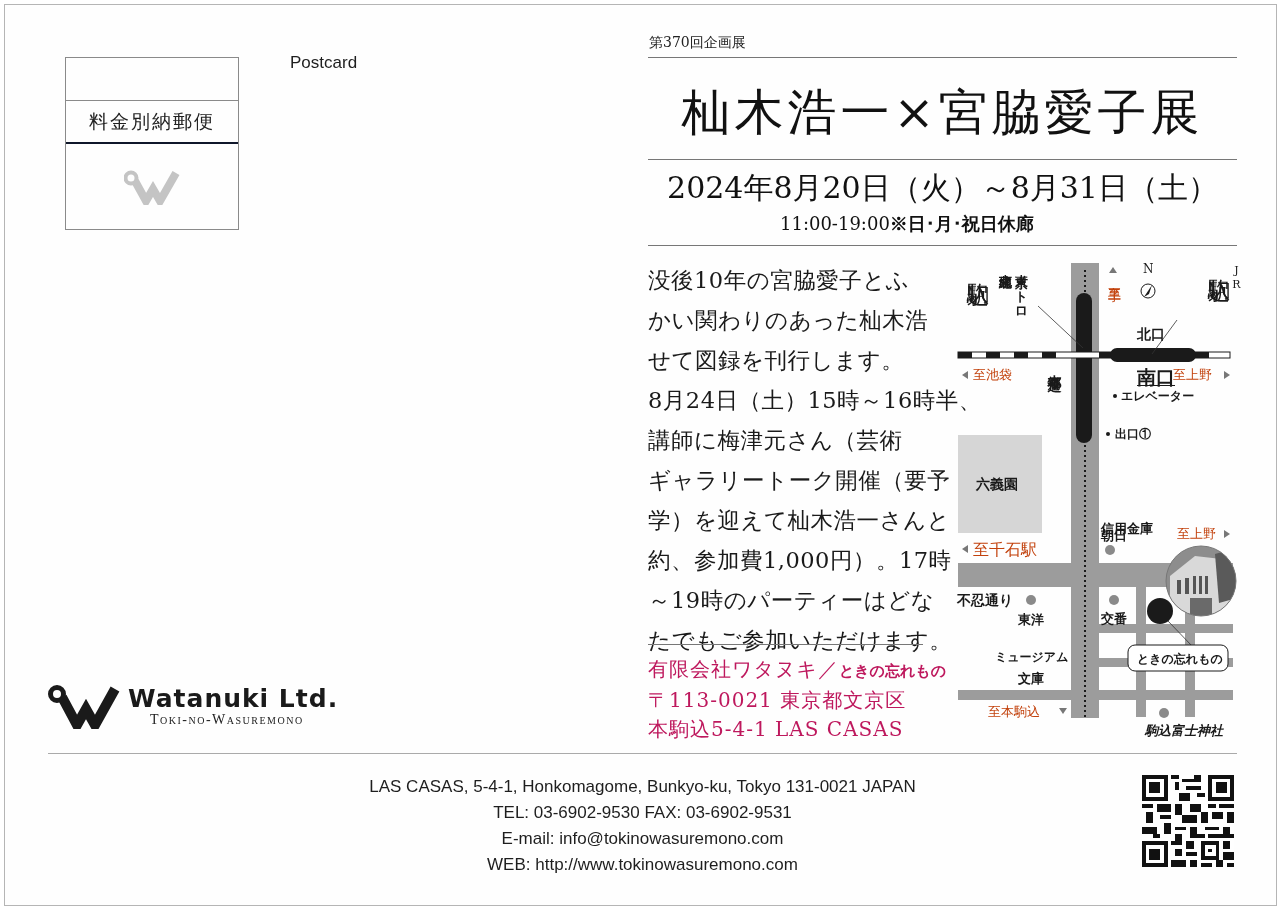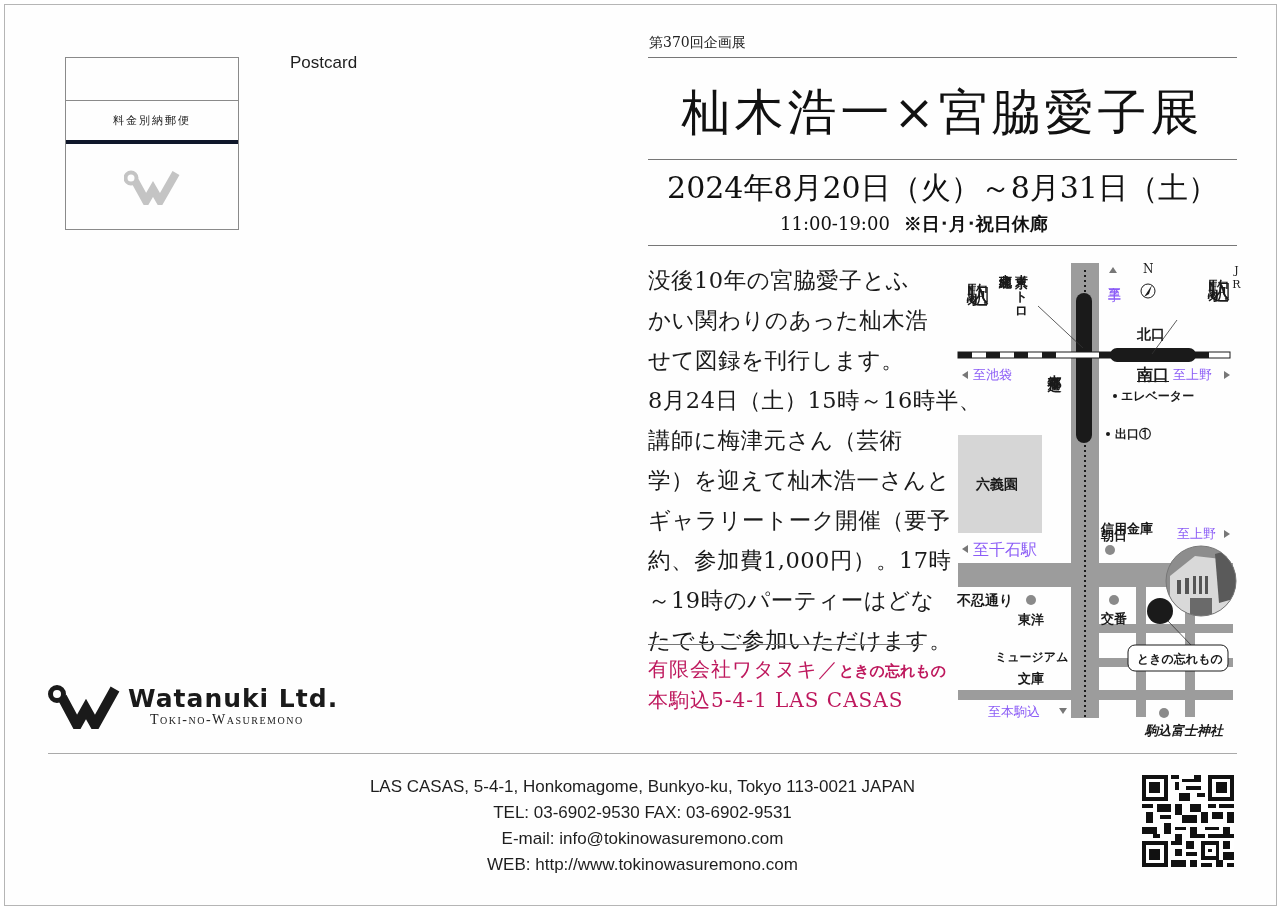--- a/index.html
+++ b/index.html
@@ -4,32 +4,32 @@
   <style>
     * { box-sizing: border-box; margin: 0; padding: 0; }
     html, body { width: 1280px; height: 909px; background: #ffffff; overflow: hidden; }
     body { position: relative; font-family: "DejaVu Serif", "Liberation Serif", serif; color: #1a1a1a; }
 
     .frame { position: absolute; left: 4px; top: 4px; width: 1273px; height: 902px; border: 1.5px solid #b5b5b5; background: #fefefe; }
 
     
     .stamp { position: absolute; left: 65px; top: 57px; width: 174px; height: 173px; border: 1px solid #8a8a8a; }
     .stamp .row1 { height: 43px; border-bottom: 1px solid #8a8a8a; }
-    .stamp .row2 { height: 43px; border-bottom: 4px solid #0f172a; display: flex; align-items: center; justify-content: center; font-size: 11px; letter-spacing: 2px; color: #222; }
+    .stamp .row2 { height: 43px; border-bottom: 2px solid #0f172a; display: flex; align-items: center; justify-content: center; font-size: 19px; letter-spacing: 2px; color: #222; }
     .stamp .row3 { height: 85px; display: flex; align-items: center; justify-content: center; }
 
     .postcard-label { position: absolute; left: 290px; top: 53px; font-family: "Liberation Sans", sans-serif; font-size: 17px; color: #1e1e1e; }
 
     
     .edition { position: absolute; left: 649px; top: 34px; font-size: 14px; color: #222; }
     .rule { position: absolute; height: 1px; background: #777; }
     .title { position: absolute; left: 648px; top: 80px; width: 589px; text-align: center; font-size: 49px; letter-spacing: 4px; color: #111; }
     .dates { position: absolute; left: 648px; top: 168px; width: 589px; text-align: center; font-size: 30px; color: #111; letter-spacing: 0px; }
     .hours { position: absolute; left: 780px; top: 212px; font-size: 18px; color: #111; }
-    .hours b { font-weight: bold; margin-left: 14px; }
+    .hours b { font-weight: bold; }
 
     
     .body-text { position: absolute; left: 648px; top: 260px; width: 280px; font-size: 22.5px; line-height: 40px; color: #1a1a1a; letter-spacing: 0.5px; }
     .body-text p { white-space: nowrap; }
 
     .contact-jp { position: absolute; left: 648px; top: 655px; font-size: 20px; line-height: 29px; color: #be185d; letter-spacing: 1px; }
     .contact-jp .shop-small { font-size: 15px; font-weight: bold; letter-spacing: 0; }
 
     
     .logo { position: absolute; left: 48px; top: 683px; display: flex; align-items: center; }
@@ -38,21 +38,21 @@
     .logo .sub { font-family: "Liberation Serif", serif; font-size: 14px; letter-spacing: 1.5px; color: #222; margin-left: 22px; font-variant: small-caps; }
 
     
     .footer { position: absolute; left: 300px; top: 774px; width: 685px; text-align: center; font-family: "Liberation Sans", sans-serif; font-size: 17px; line-height: 26px; color: #1e1e1e; }
 
     .qr { position: absolute; left: 1142px; top: 775px; width: 92px; height: 92px; }
 
     
     .map { position: absolute; left: 955px; top: 258px; width: 290px; height: 490px; }
     .map .t { position: absolute; color: #1a1a1a; white-space: nowrap; }
-    .map .g { color: #8b5cf6; }
+    .map .g { color: #c2410c; }
     .vert { writing-mode: vertical-rl; text-orientation: upright; letter-spacing: 1px; }
   </style>
 </head>
 <body>
 
 <div class="frame"></div>
 
 <div class="stamp">
   <div class="row1"></div>
   <div class="row2">料金別納郵便</div>
@@ -75,48 +75,49 @@
   <span>11:00-19:00</span><b>※日･月･祝日休廊</b>
 </div>
 <div class="rule" style="left:648px;top:245px;width:589px;"></div>
 
 <div class="body-text">
   <p>没後10年の宮脇愛子とふ</p>
   <p>かい関わりのあった杣木浩</p>
   <p>せて図録を刊行します。</p>
   <p>8月24日（土）15時～16時半、</p>
   <p>講師に梅津元さん（芸術</p>
+  <p>ギャラリートーク開催（要予</p>
   <p>学）を迎えて杣木浩一さんと</p>
-  <p>ギャラリートーク開催（要予</p>
   <p>約、参加費1,000円）。17時</p>
   <p>～19時のパーティーはどな</p>
   <p>たでもご参加いただけます。</p>
 </div>
 <div class="rule" style="left:648px;top:644px;width:275px;"></div>
 
 <div class="contact-jp">
   <div><span>有限会社ワタヌキ／</span><span class="shop-small">ときの忘れもの</span></div>
+  <div>〒113-0021 東京都文京区</div>
   <div>本駒込5-4-1 LAS CASAS</div>
 </div>
 
 <div class="logo">
   <svg width="72" height="46" viewBox="0 0 72 46">
     <circle cx="9" cy="11" r="6.5" fill="none" stroke="#1a1a1a" stroke-width="5"></circle>
     <path d="M14 14 L29 42 L38 26 L47 42 L67 6" fill="none" stroke="#1a1a1a" stroke-width="10" stroke-linejoin="miter"></path>
   </svg>
   <div class="wordmark">
     <div class="brand">Watanuki Ltd.</div>
     <div class="sub">Toki-no-Wasuremono</div>
   </div>
 </div>
 
 <div class="rule" style="left:48px;top:753px;width:1189px;background:#aaa;"></div>
 
 <div class="footer">
-  <div>LAS CASAS, 5-4-1, Honkomagome, Bunkyo-ku,  Tokyo 113-0021 JAPAN</div>
+  <div>LAS CASAS, 5-4-1, Honkomagome, Bunkyo-ku,  Tokyo 131-0021 JAPAN</div>
   <div>TEL: 03-6902-9530  FAX: 03-6902-9531</div>
   <div>E-mail: info@tokinowasuremono.com</div>
   <div>WEB: http://www.tokinowasuremono.com</div>
 </div>
 
 <svg class="qr" viewBox="0 0 25 25" shape-rendering="crispEdges">
   <rect width="25" height="25" fill="#fff"></rect>
   <g fill="#111">
     <rect x="0" y="0" width="7" height="7"></rect>
       <rect x="1" y="1" width="5" height="5" fill="#fff"></rect>
@@ -249,21 +250,21 @@
   </svg>
 
   <div class="t vert" style="left:8px;top:8px;font-size:22px;">駒込駅</div>
   <div class="t vert" style="left:57px;top:6px;font-size:13px;font-weight:bold;">東京メトロ</div>
   <div class="t vert" style="left:41px;top:6px;font-size:13px;font-weight:bold;">南北線</div>
   <div class="t vert" style="left:249px;top:4px;font-size:22px;">駒込駅</div>
   <div class="t vert" style="left:275px;top:6px;font-size:11px;">JR</div>
   <div class="t" style="left:188px;top:4px;font-size:12px;">N</div>
   <div class="t vert g" style="left:150px;top:20px;font-size:13px;">至王子</div>
   <div class="t" style="left:182px;top:68px;font-size:14px;font-weight:bold;">北口</div>
-  <div class="t" style="left:182px;top:107px;font-size:16px;font-weight:bold;text-decoration:underline;">南口</div>
+  <div class="t" style="left:182px;top:107px;font-size:19px;font-weight:bold;text-decoration:underline;">南口</div>
   <div class="t g" style="left:18px;top:108px;font-size:13px;">至池袋</div>
   <div class="t g" style="left:218px;top:108px;font-size:13px;">至上野</div>
   <div class="t vert" style="left:91px;top:106px;font-size:14px;font-weight:bold;">本郷通り</div>
   <div class="t" style="left:166px;top:130px;font-size:12px;font-weight:bold;">エレベーター</div>
   <div class="t" style="left:160px;top:168px;font-size:12px;font-weight:bold;">出口①</div>
   <div class="t" style="left:21px;top:218px;font-size:14px;font-weight:bold;">六義園</div>
   <div class="t" style="left:146px;top:242px;font-size:13px;font-weight:bold;margin-top:27px;">朝日</div>
   <div class="t" style="left:146px;top:262px;font-size:13px;font-weight:bold;">信用金庫</div>
   <div class="t g" style="left:222px;top:267px;font-size:13px;">至上野</div>
   <div class="t g" style="left:18px;top:282px;font-size:16px;">至千石駅</div>

